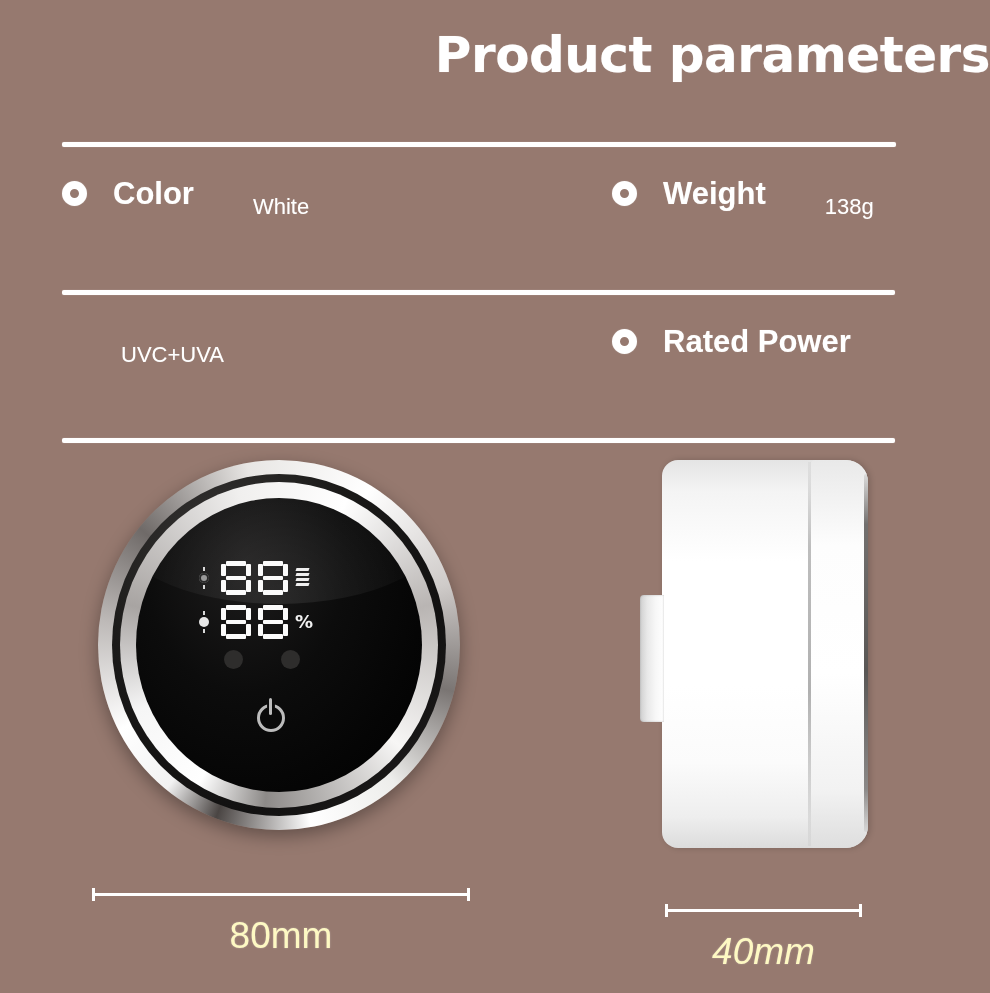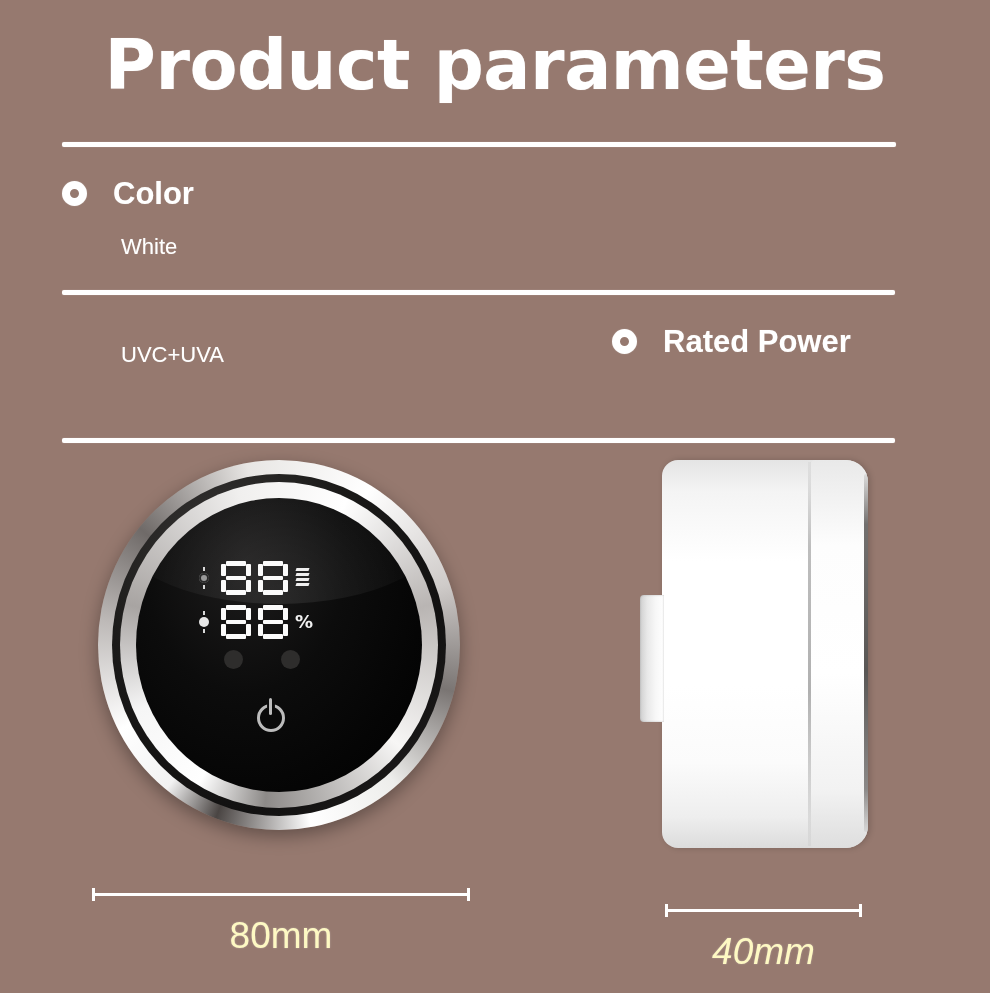--- a/index.html
+++ b/index.html
@@ -13,23 +13,23 @@
     background:#96796f;
     font-family:"Liberation Sans", sans-serif;
     color:#ffffff;
     position:relative;
   }
 
   
   .page-title{
     position:absolute;
     top:30px; left:0; width:100%;
-    text-align:center;
+    text-align:right;
     font-family:"DejaVu Sans", sans-serif;
-    font-size:70px;
+    font-size:50px;
     font-weight:bold;
     letter-spacing:-0.5px;
     color:#ffffff;
     line-height:1;
     text-shadow:0 0 1px rgba(255,255,255,.4);
   }
 
   
   .spec-table{
     position:absolute;
@@ -43,21 +43,21 @@
     box-shadow:0 0 1px rgba(255,255,255,.5);
   }
   .divider.short{ width:833px; }
 
   .spec-row{
     display:flex;
     height:143px;
   }
   .spec-cell{
     display:flex;
-    flex-direction:column;
+    flex-direction:row;
     justify-content:flex-start;
     padding-top:26px;
   }
   .spec-cell.left{ width:550px; }
   .spec-cell.right{ width:284px; }
 
   .spec-head{
     display:flex;
     align-items:center;
     height:40px;
@@ -383,20 +383,27 @@
 
   <div class="divider"></div>
 
   <div class="spec-row">
     <div class="spec-cell left">
       <div class="spec-head">
         <span class="bullet-ring"></span>
         <span class="spec-label">Color</span>
       </div>
       <div class="spec-value">White</div>
+    </div>
+    <div class="spec-cell right">
+      <div class="spec-head">
+        <span class="bullet-ring"></span>
+        <span class="spec-label">Weight</span>
+      </div>
+      <div class="spec-value">138g</div>
     </div>
   </div>
 
   <div class="divider short"></div>
 
   <div class="spec-row">
     <div class="spec-cell left">
       <div class="spec-value">UVC+UVA</div>
     </div>
     <div class="spec-cell right">

